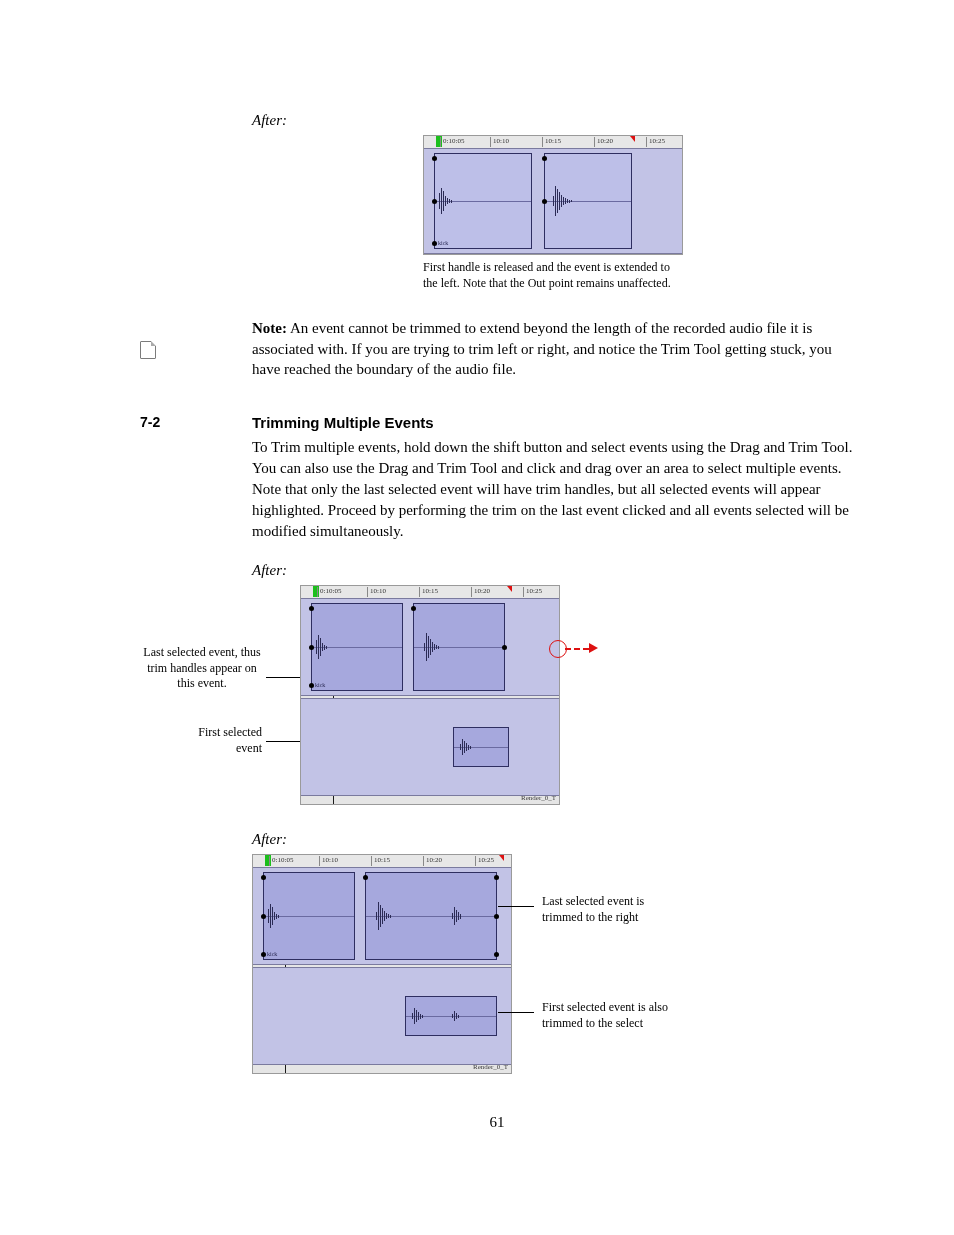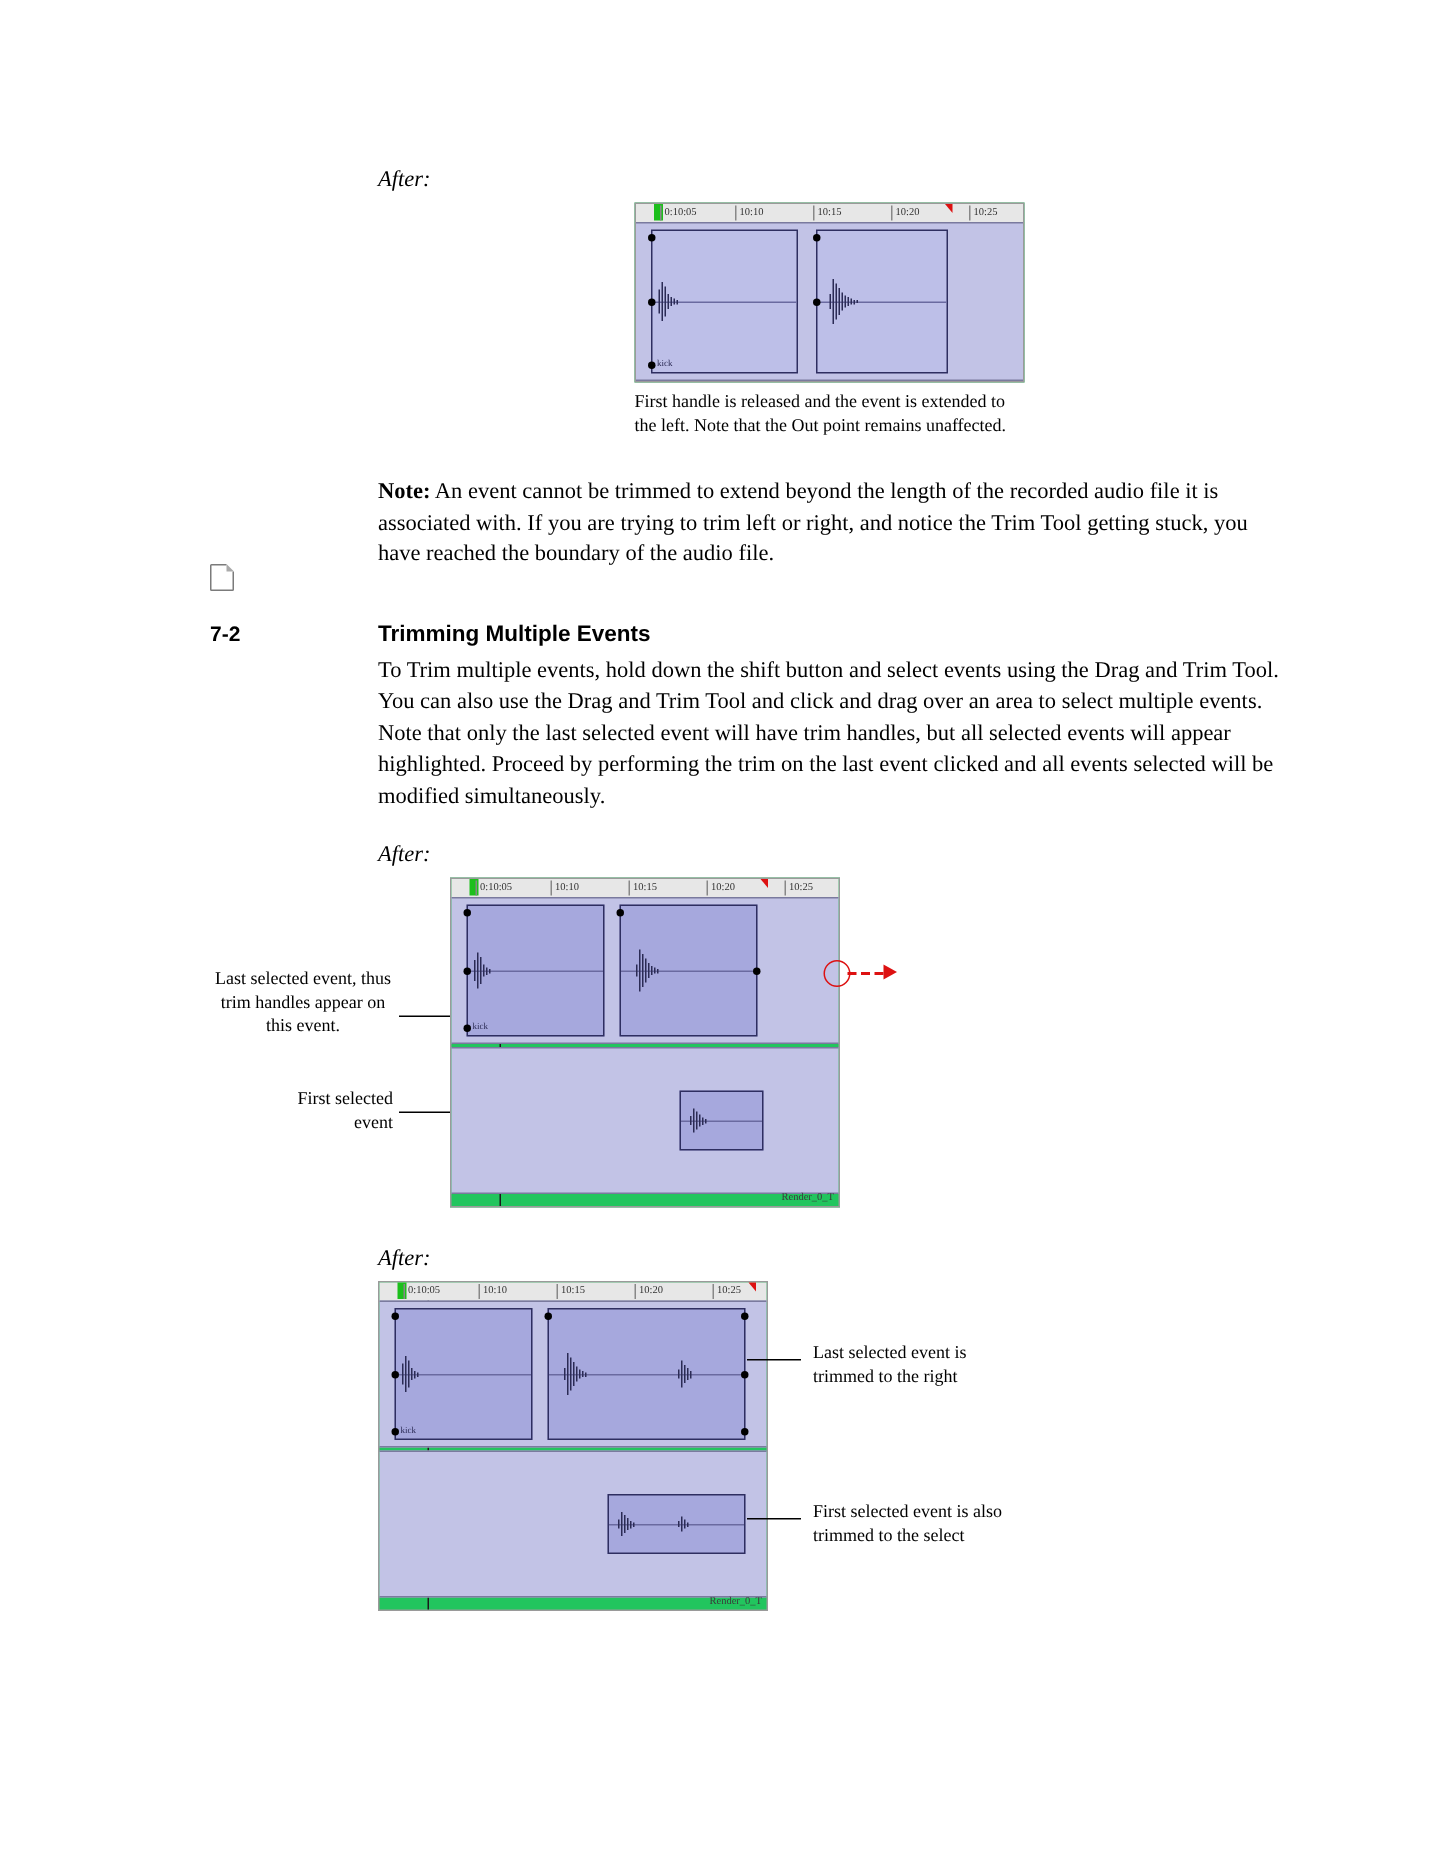--- a/index.html
+++ b/index.html
@@ -16,40 +16,40 @@
     box-sizing: border-box;
     width: 954px;
   }
   .main-col  { margin-left: 112px; }
   .label-it  { font-style: italic; font-size: 15px; margin: 2px 0 6px 0; }
   .fig-wrap  { margin-bottom: 6px; }
   .caption   { font-size: 12px; line-height: 1.35; }
   .caption-block { width: 260px; margin: 4px auto 0 auto; text-align: left; }
 
   
-  .note-row  { display: flex; align-items: flex-end; margin-top: 12px; }
+  .note-row  { display: flex; align-items: center; margin-top: 12px; }
   .note-icon { width: 14px; height: 16px; border: 1px solid #7b7b7b; border-radius: 1px;
                position: relative; flex: 0 0 auto; margin-right: 96px; margin-top: 2px;
                background: #fff; }
   .note-icon::before { content:""; position:absolute; right:-1px; top:-1px;
                border-left: 5px solid #aaa; border-top: 5px solid #fff; }
   .note-text { flex: 1; line-height: 1.35; }
   .note-text b { font-weight: bold; }
 
   
   .sec-row   { display: flex; margin-top: 20px; margin-bottom: 6px; }
   .sec-num   { width: 112px; font-family: Arial, Helvetica, sans-serif;
                font-weight: bold; font-size: 14px; color:#000; }
   .sec-title { font-family: Arial, Helvetica, sans-serif; font-weight: bold;
                font-size: 15px; }
   .body-p    { line-height: 1.4; margin: 0 0 10px 0; }
 
   
   .fig {
-    background: #22c55e;
+    background: #e5e5e5;
     border: 1px solid #9a9a9a;
     position: relative;
     box-sizing: border-box;
     margin: 0 auto;
   }
   .ruler {
     position: absolute; left: 0; right: 0; top: 0; height: 12px;
     background: #e7e7e7; border-bottom: 1px solid #999;
   }
   .ruler .tick { position: absolute; top: 1px; font-size: 7px; color:#333;
@@ -330,13 +330,14 @@
         <div class="aline" style="left:246px; top:52px; width:36px;"></div>
         <div class="anno" style="left:290px; top:40px; width:130px;">Last selected event is trimmed to the right</div>
 
         <div class="aline" style="left:246px; top:158px; width:36px;"></div>
         <div class="anno" style="left:290px; top:146px; width:140px;">First selected event is also trimmed to the select</div>
       </div>
     </div>
 
   </div>
 
+  <div class="pgnum">61</div>
 </div>
 
 </body></html>

